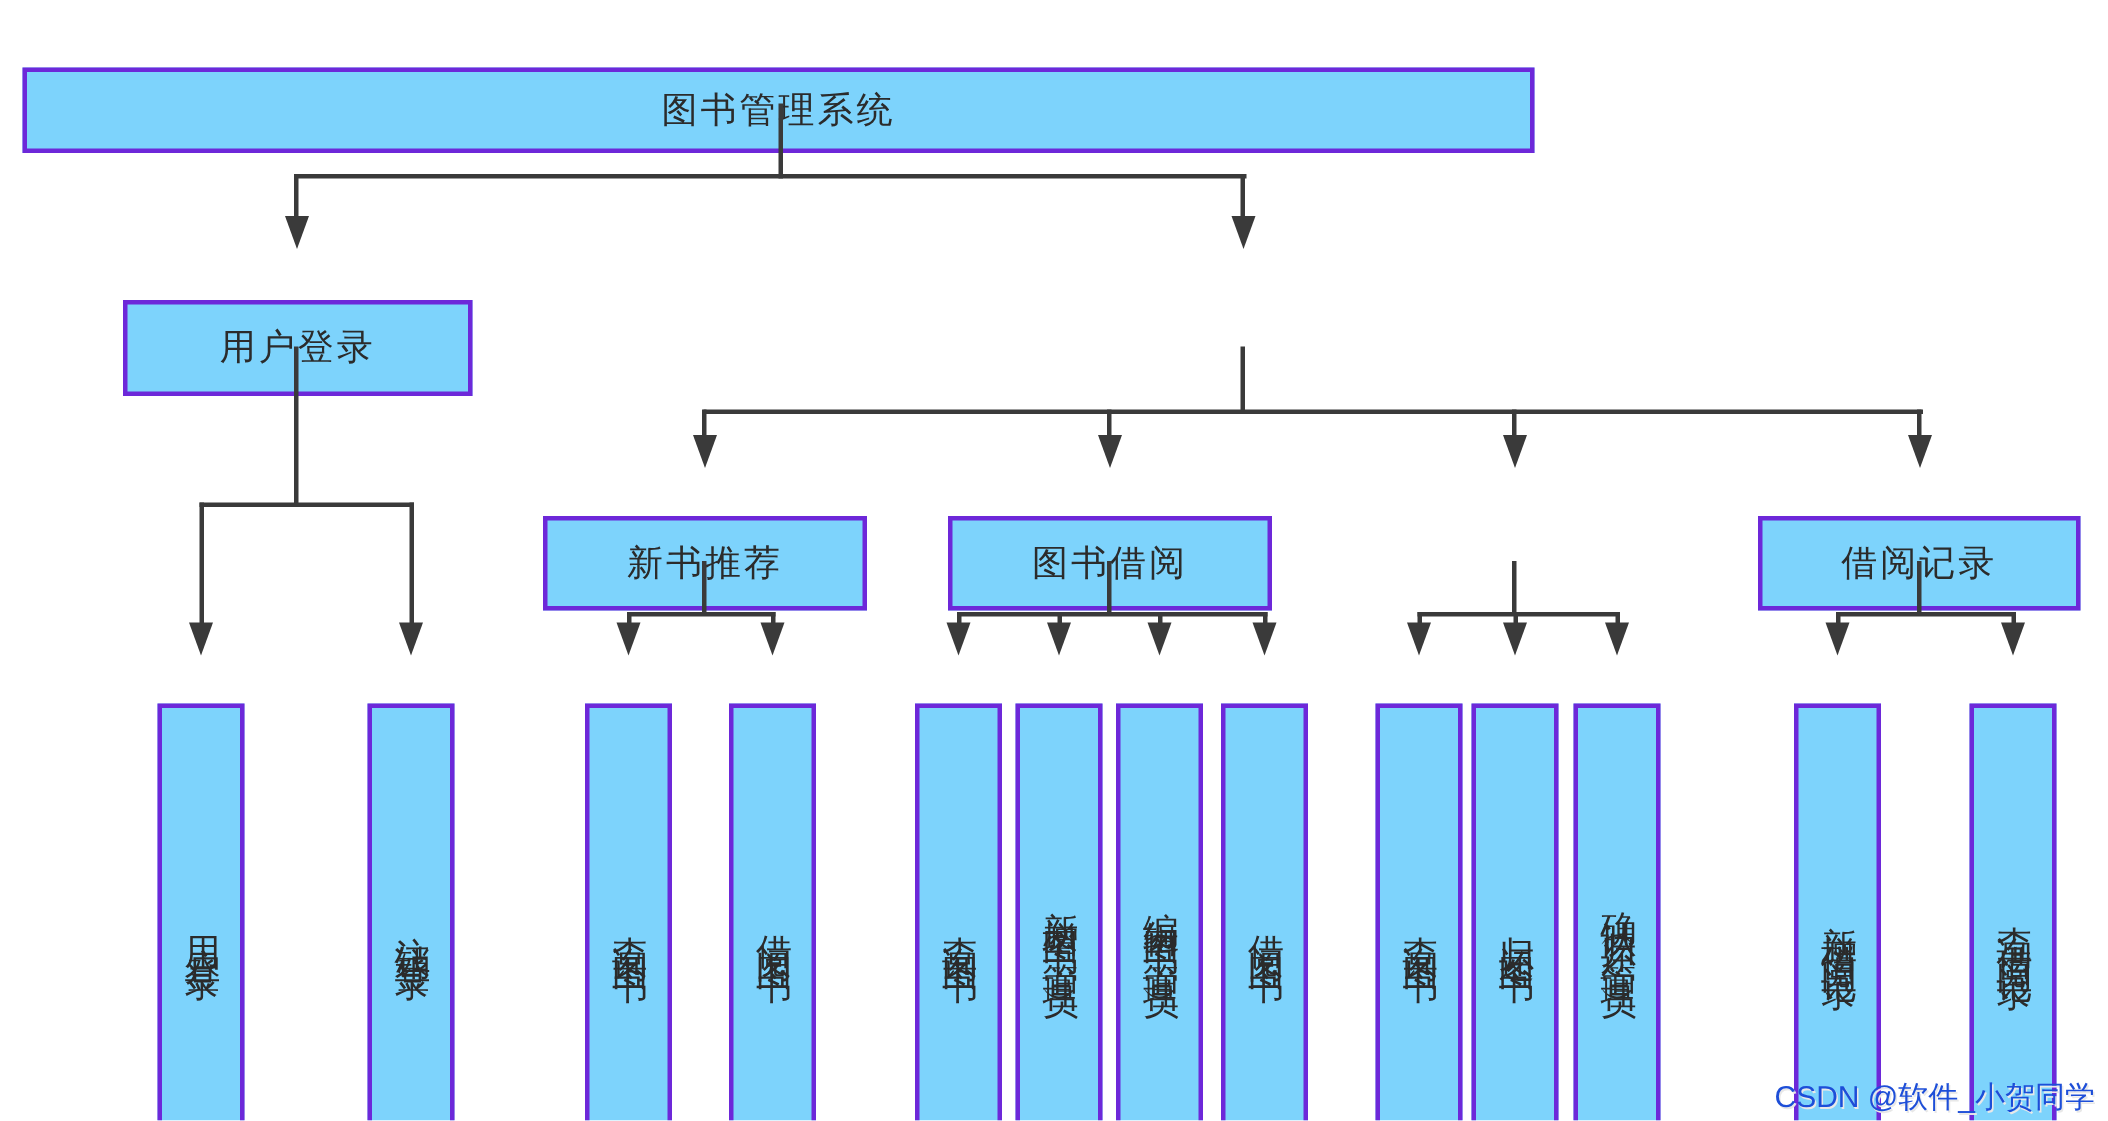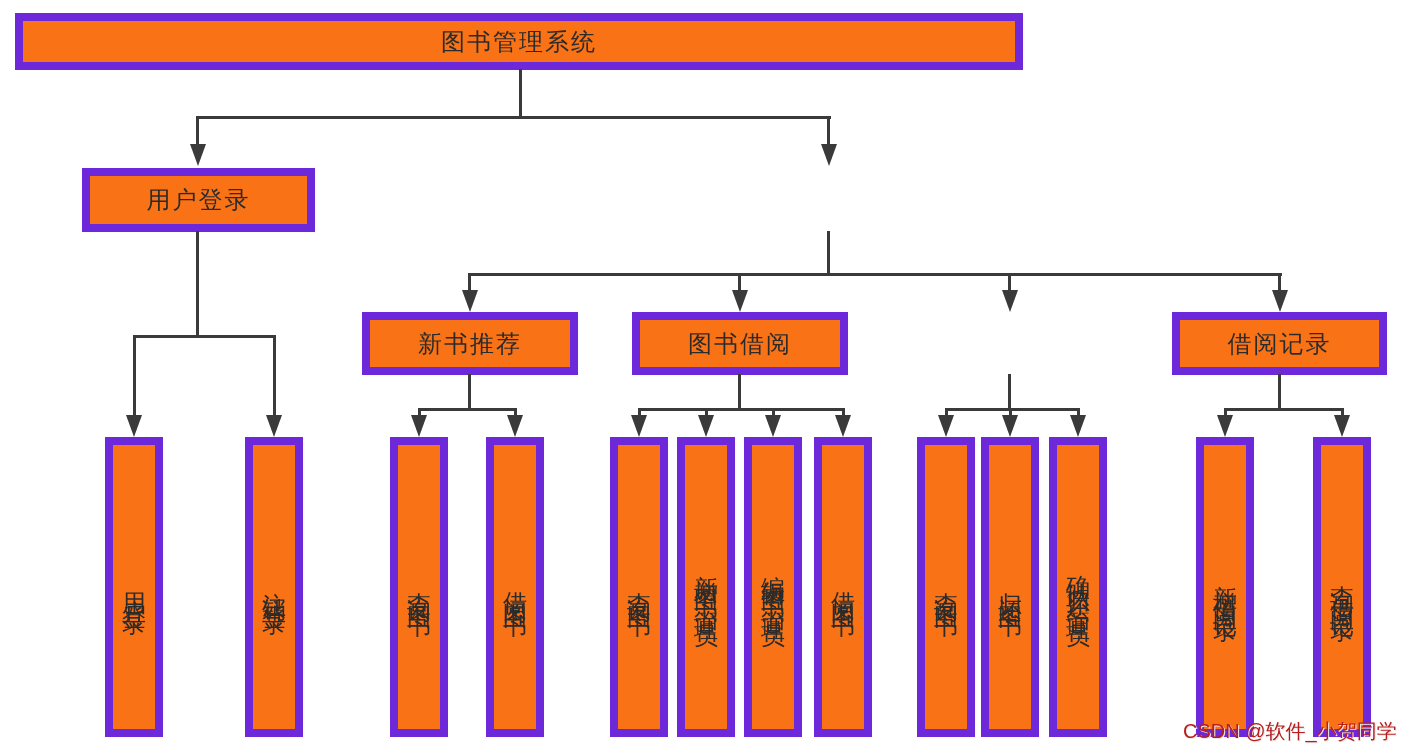--- a/index.html
+++ b/index.html
@@ -12,26 +12,27 @@
     position: relative;
     width: 1405px;
     height: 747px;
     background: #ffffff;
     overflow: hidden;
     color: #2b2b2b;
   }
   .node {
     position: absolute;
     box-sizing: border-box;
-    border: 8px solid #6d28d9;
-    background: #f97316;
+    border: 3px solid #6d28d9;
+    background: #7dd3fc;
     display: flex;
     align-items: center;
     justify-content: center;
     text-align: center;
+    margin-top: 32px;
   }
   .hlabel {
     font-size: 24px;
     letter-spacing: 2px;
     color: #2b2b2b;
     white-space: nowrap;
     line-height: 1;
   }
   .vlabel {
     writing-mode: vertical-rl;
@@ -58,21 +59,21 @@
     height: 0;
     border-left: 8px solid transparent;
     border-right: 8px solid transparent;
     border-top: 22px solid #3a3a3a;
   }
   .watermark {
     position: absolute;
     left: 1183px;
     top: 718px;
     font-size: 20px;
-    color: #b91c1c;
+    color: #1d4ed8;
     white-space: nowrap;
     z-index: 5;
     text-shadow: 1px 1px 0 #e8e8e8;
   }
 </style>
 </head>
 <body>
 
 <div id="stage">
 

